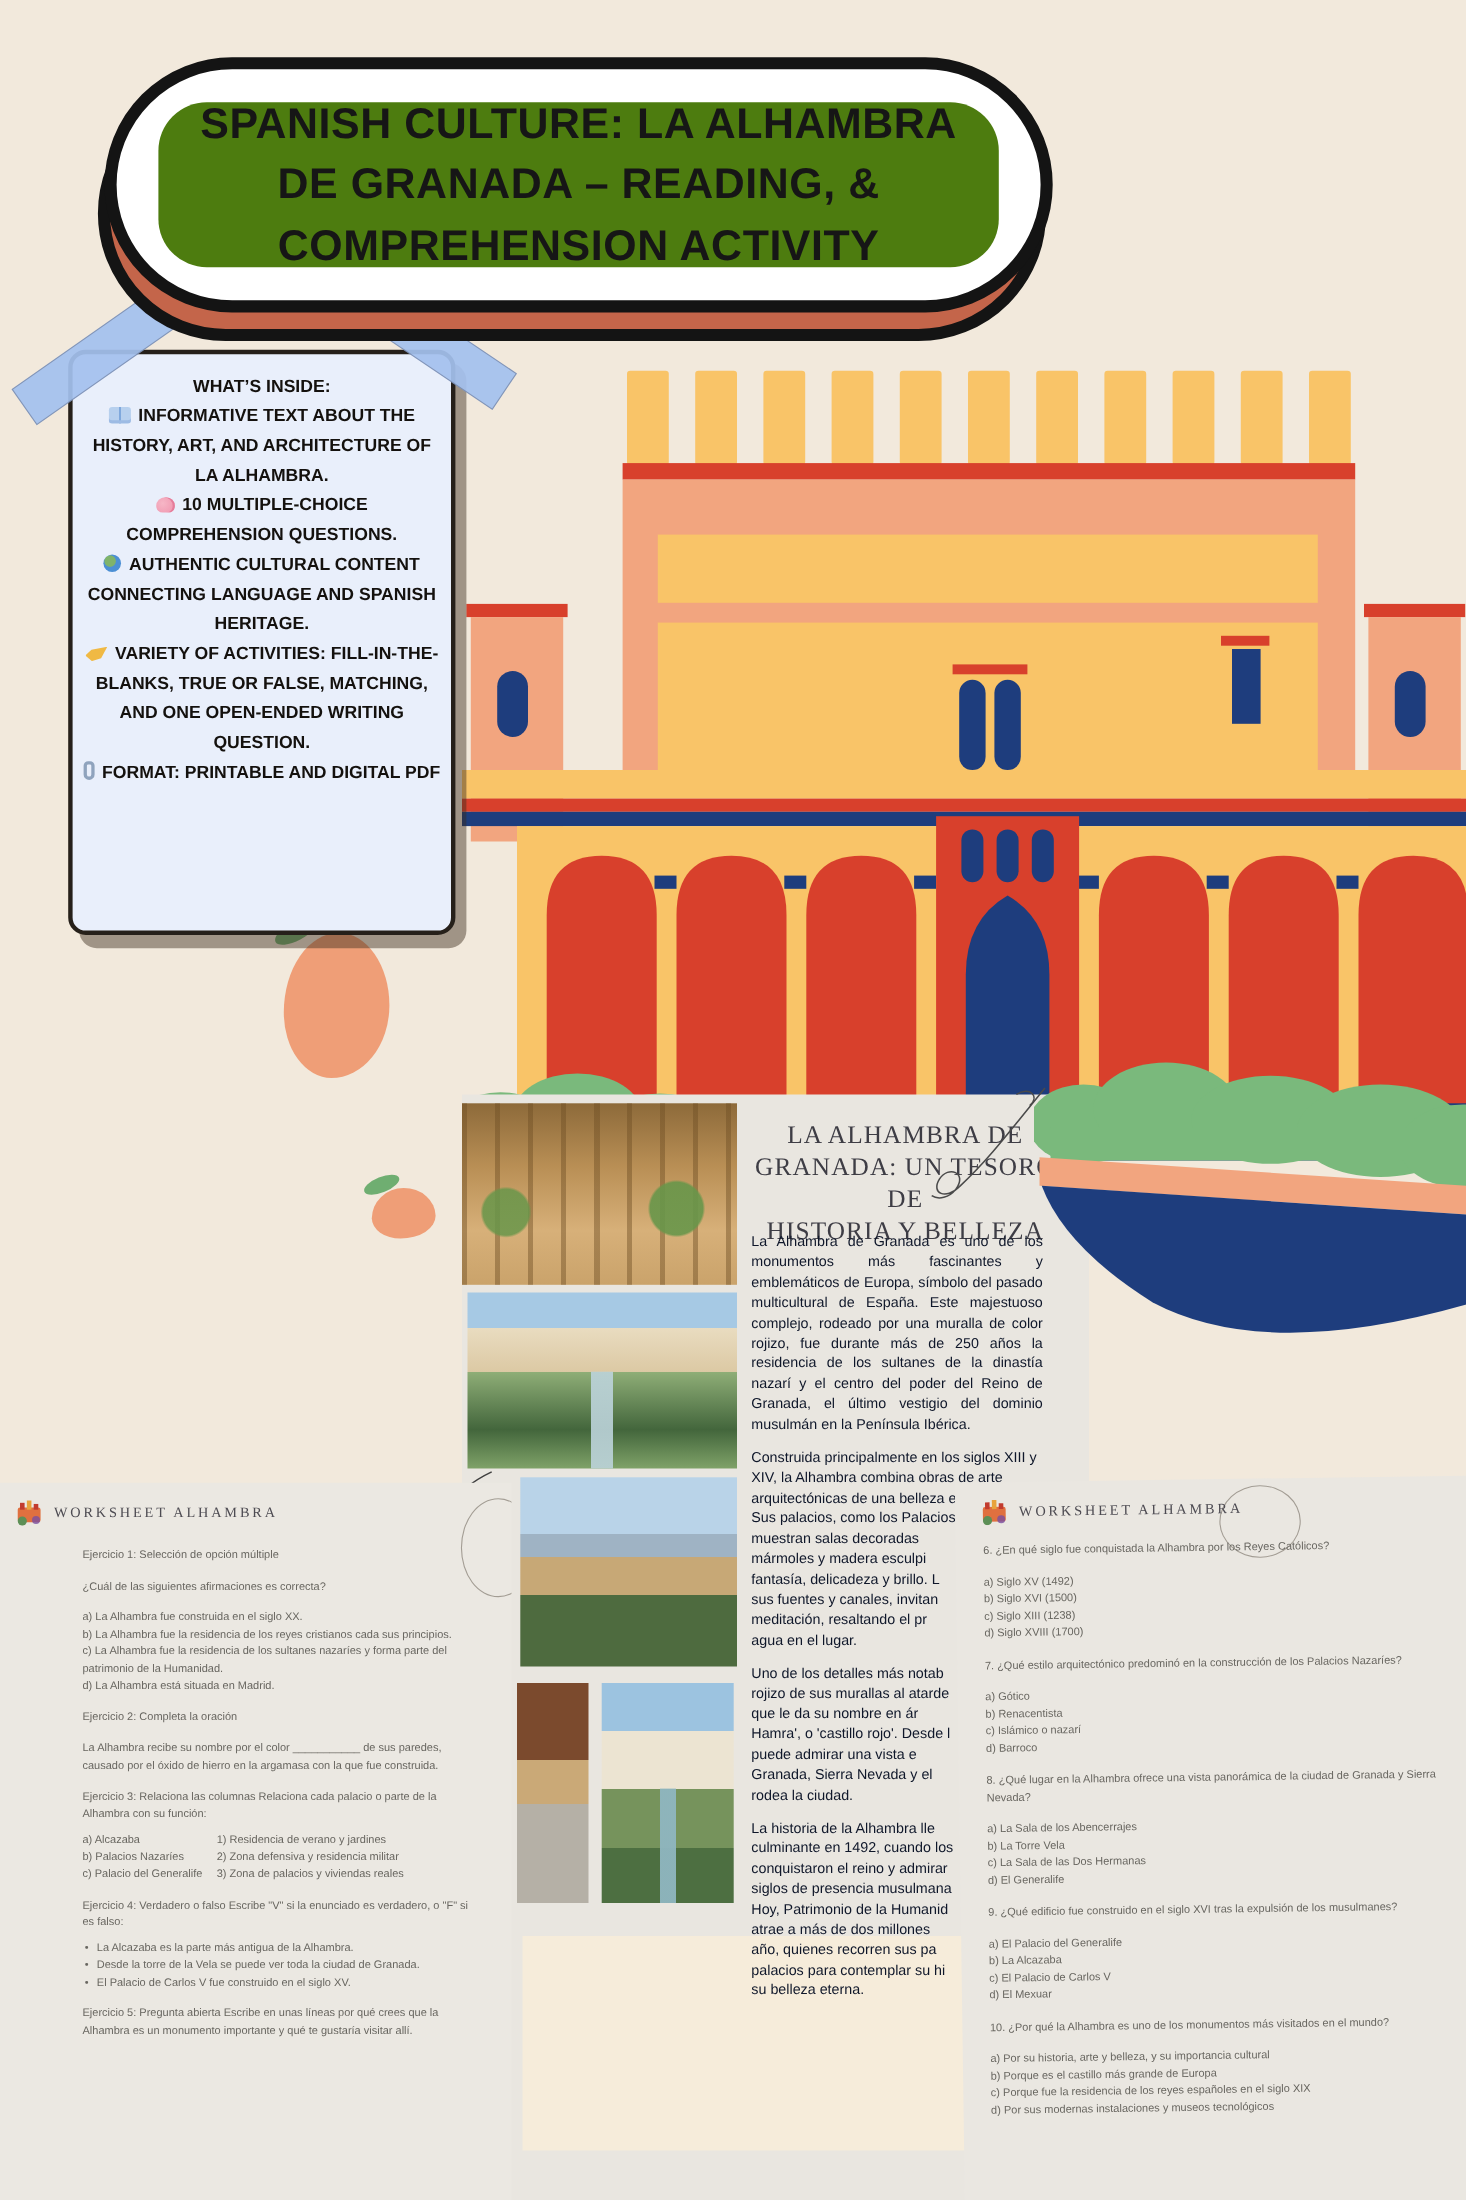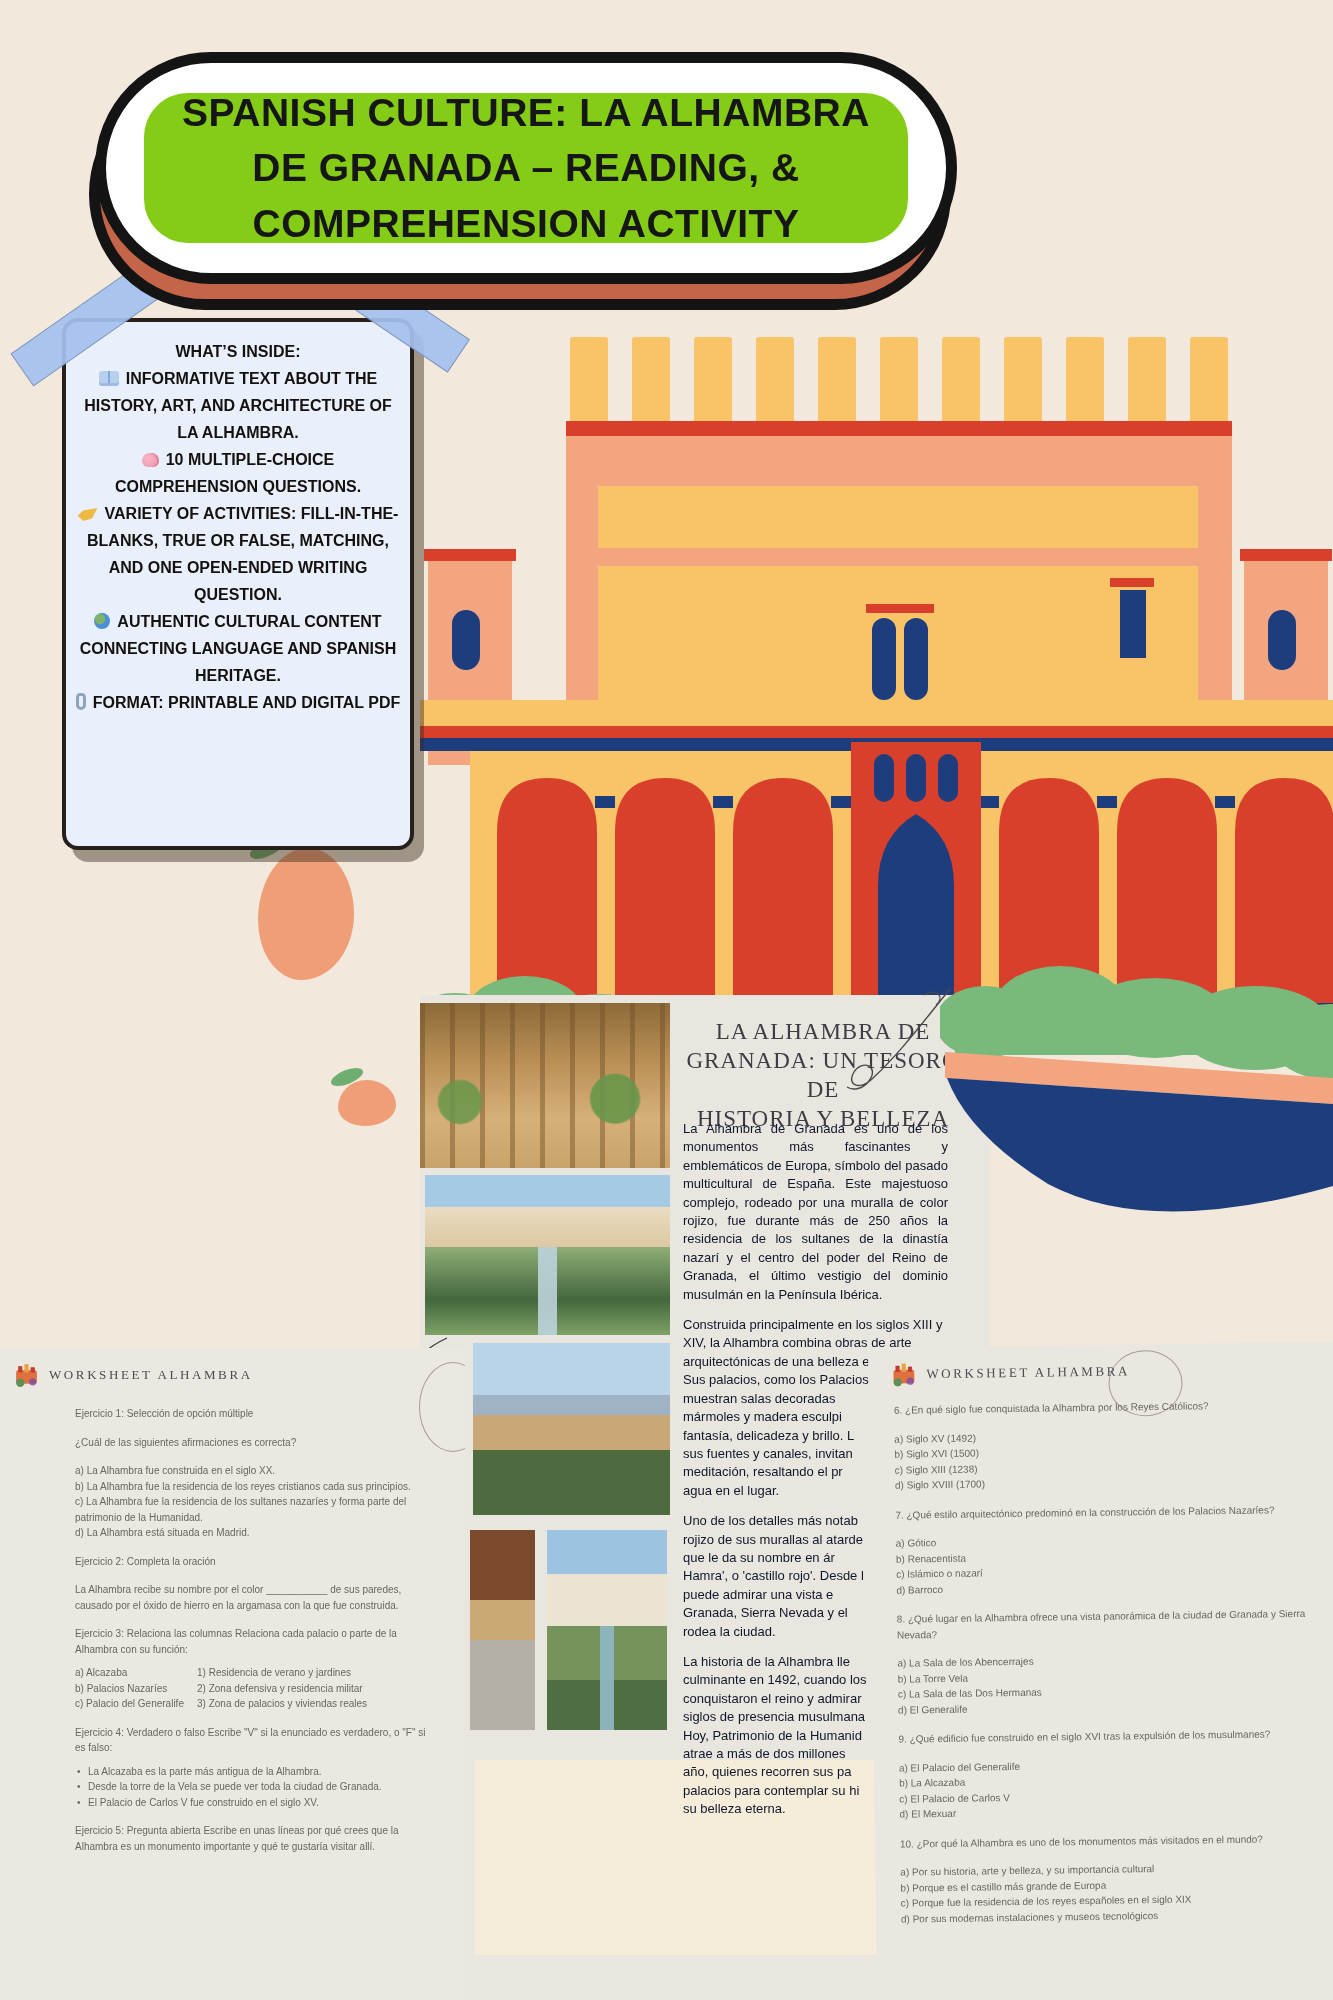--- a/index.html
+++ b/index.html
@@ -3,21 +3,21 @@
 <meta charset="utf-8">
 <style>
   html,body{margin:0;padding:0;}
   body{font-family:"Liberation Sans",sans-serif;background:#d8d2c8;}
   #poster{position:relative;width:1333px;height:2000px;background:#f2e9dc;overflow:hidden;}
 
   
   .banner-wrap{position:absolute;left:95px;top:52px;width:862px;height:232px;z-index:70;}
   .banner-shadow{position:absolute;left:-6px;top:26px;width:862px;height:232px;background:#c4654a;border:11px solid #141414;border-radius:120px;box-sizing:border-box;}
   .banner-main{position:absolute;left:0;top:0;width:862px;height:232px;background:#ffffff;border:11px solid #141414;border-radius:120px;box-sizing:border-box;}
-  .banner-inner{position:absolute;left:38px;right:38px;top:30px;bottom:30px;background:#84cc16;border-radius:44px;display:flex;align-items:center;justify-content:center;}
+  .banner-inner{position:absolute;left:38px;right:38px;top:30px;bottom:30px;background:#4d7c0f;border-radius:44px;display:flex;align-items:center;justify-content:center;}
   .banner-title{width:100%;text-align:center;font-weight:bold;font-size:39px;line-height:1.42;color:#161616;letter-spacing:.5px;padding:0 30px;}
 
   
   .wi-panel{position:absolute;left:62px;top:318px;width:352px;height:532px;background:#e9effb;border:4px solid #26201a;border-radius:16px;box-sizing:border-box;box-shadow:10px 12px 0 rgba(60,45,28,.45);z-index:60;overflow:hidden;}
   .wi-text{padding:16px 8px;text-align:center;font-weight:bold;font-size:16px;line-height:27px;color:#14110e;}
   .wi-item{display:block;}
   .mi{display:inline-block;vertical-align:-2px;margin-right:7px;}
   .book-icon{width:20px;height:15px;border-radius:3px;background:linear-gradient(90deg,#b7d0ee 46%,#7fa8dc 46% 54%,#b7d0ee 54%);box-shadow:inset 0 -3px 0 #9dbbe4;}
   .brain-icon{width:17px;height:14px;border-radius:8px 8px 6px 6px;background:radial-gradient(circle at 35% 40%,#f6b6c6,#ef93ad);box-shadow:inset -2px 0 0 #e57d9b;}
   .pen-icon{width:20px;height:13px;background:#f0b944;clip-path:polygon(0 60%,28% 20%,100% 0,72% 80%,30% 100%);}
@@ -364,23 +364,23 @@
 
   <div class="wi-panel">
     <div class="wi-text">
       <div>WHAT’S INSIDE:</div>
       <div>
 
           <div class="wi-item"><span class="mi book-icon"></span><span>INFORMATIVE TEXT ABOUT THE HISTORY, ART, AND ARCHITECTURE OF LA ALHAMBRA.</span></div>
 
           <div class="wi-item"><span class="mi brain-icon"></span><span>10 MULTIPLE-CHOICE COMPREHENSION QUESTIONS.</span></div>
 
+          <div class="wi-item"><span class="mi globe-icon"></span><span>AUTHENTIC CULTURAL CONTENT CONNECTING LANGUAGE AND SPANISH HERITAGE.</span></div>
+
           <div class="wi-item"><span class="mi pen-icon"></span><span>VARIETY OF ACTIVITIES: FILL-IN-THE-BLANKS, TRUE OR FALSE, MATCHING, AND ONE OPEN-ENDED WRITING QUESTION.</span></div>
-
-          <div class="wi-item"><span class="mi globe-icon"></span><span>AUTHENTIC CULTURAL CONTENT CONNECTING LANGUAGE AND SPANISH HERITAGE.</span></div>
 
           <div class="wi-item"><span class="mi paperclip-icon"></span><span>FORMAT: PRINTABLE AND DIGITAL PDF</span></div>
         </div>
     </div>
   </div>
   <div class="tape tape-l"></div>
   <div class="tape tape-r"></div>
 
   <div class="banner-wrap">
     <div class="banner-shadow"></div>

